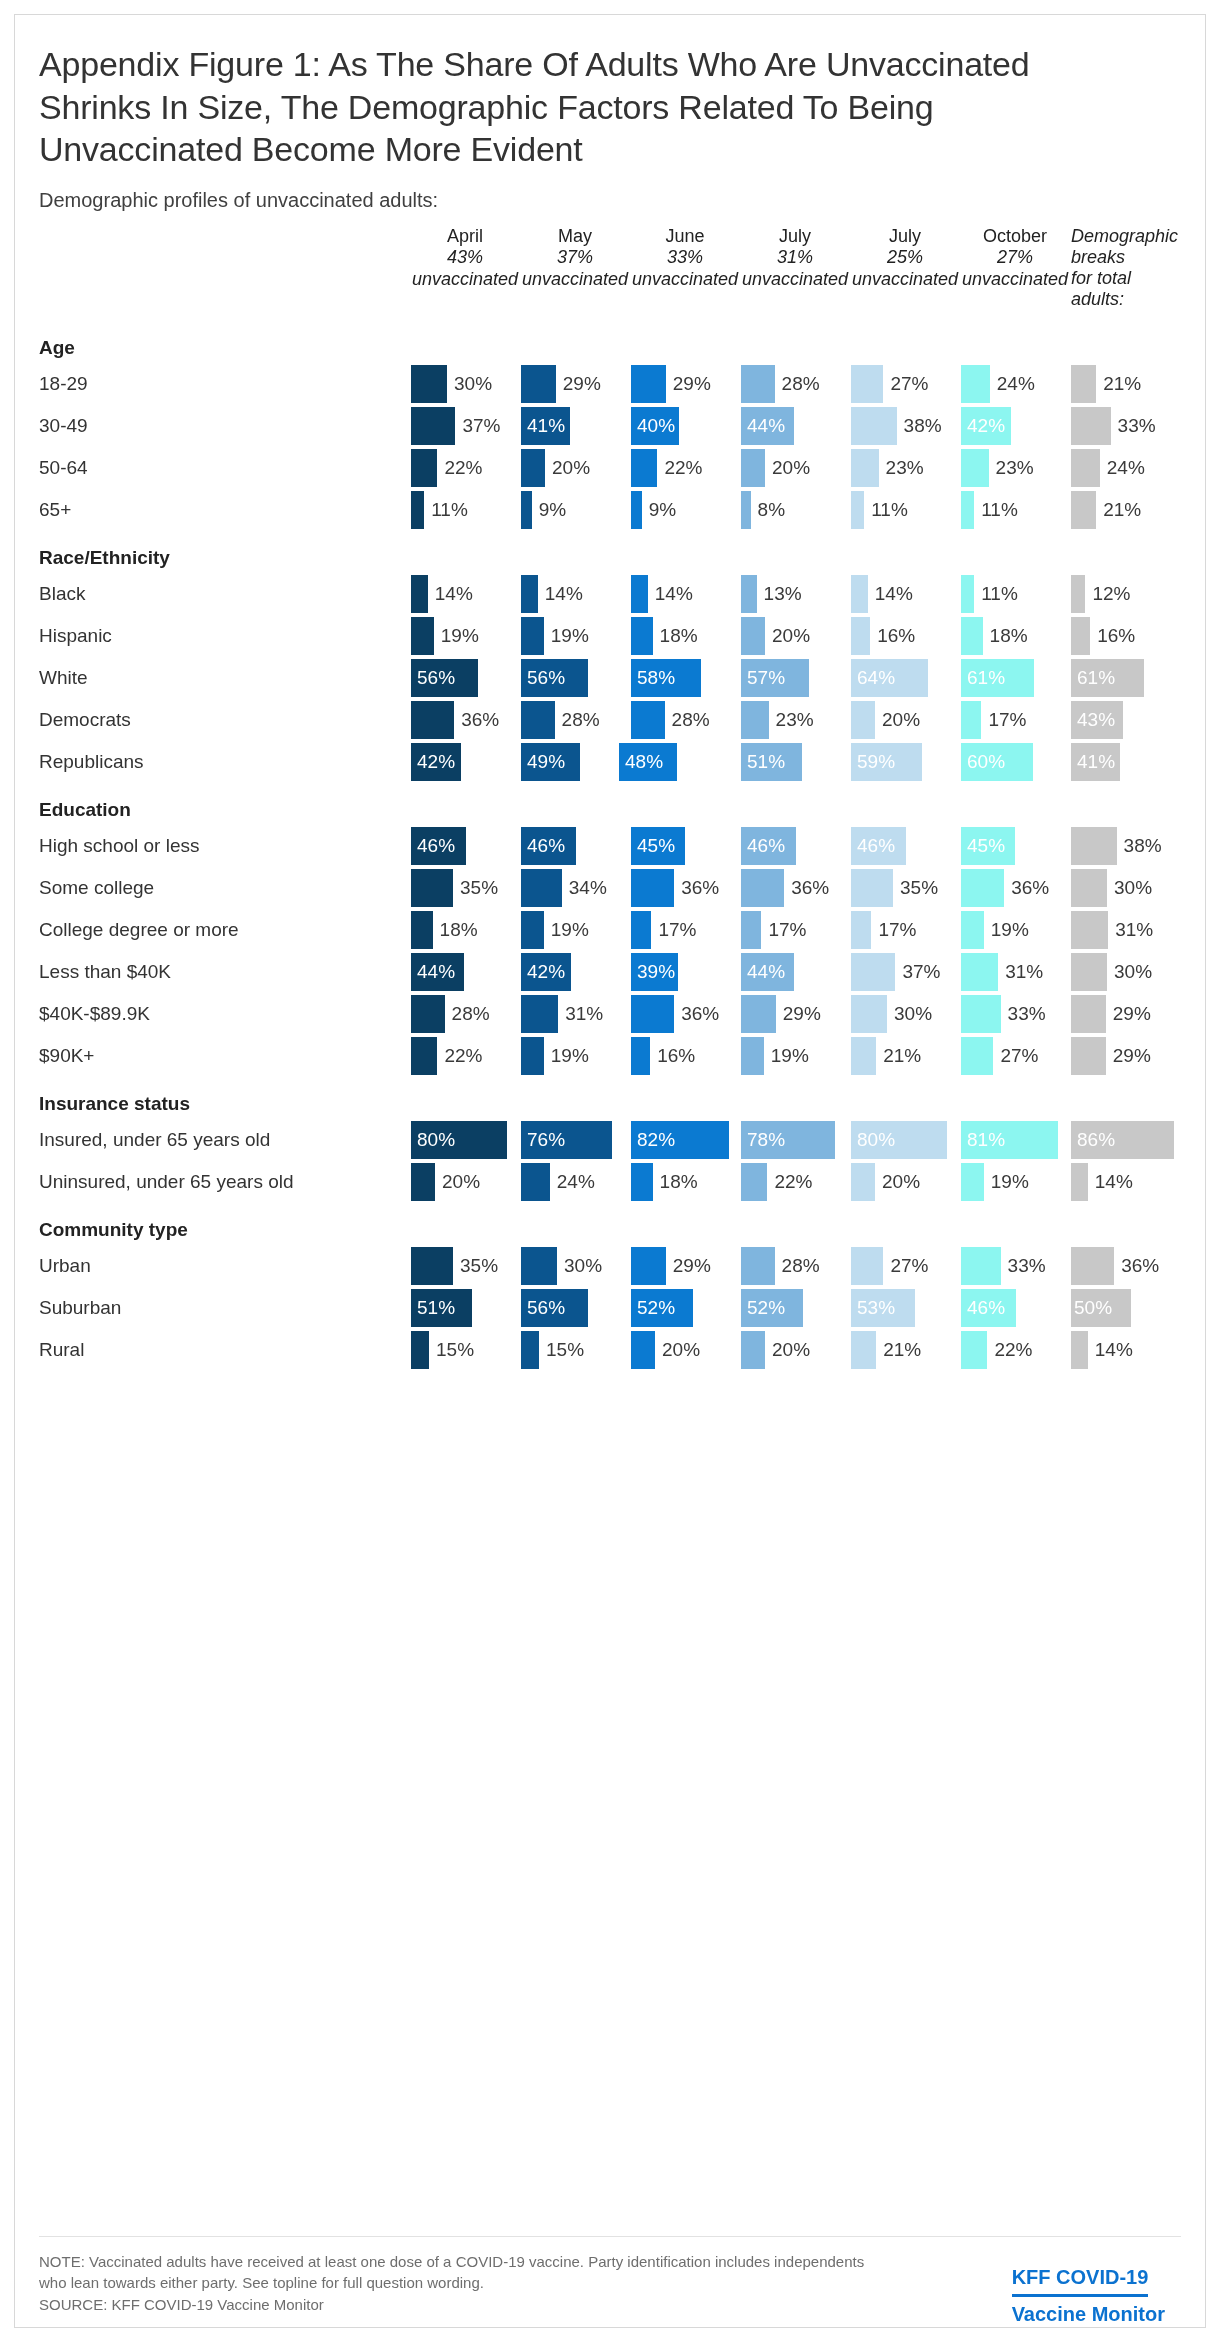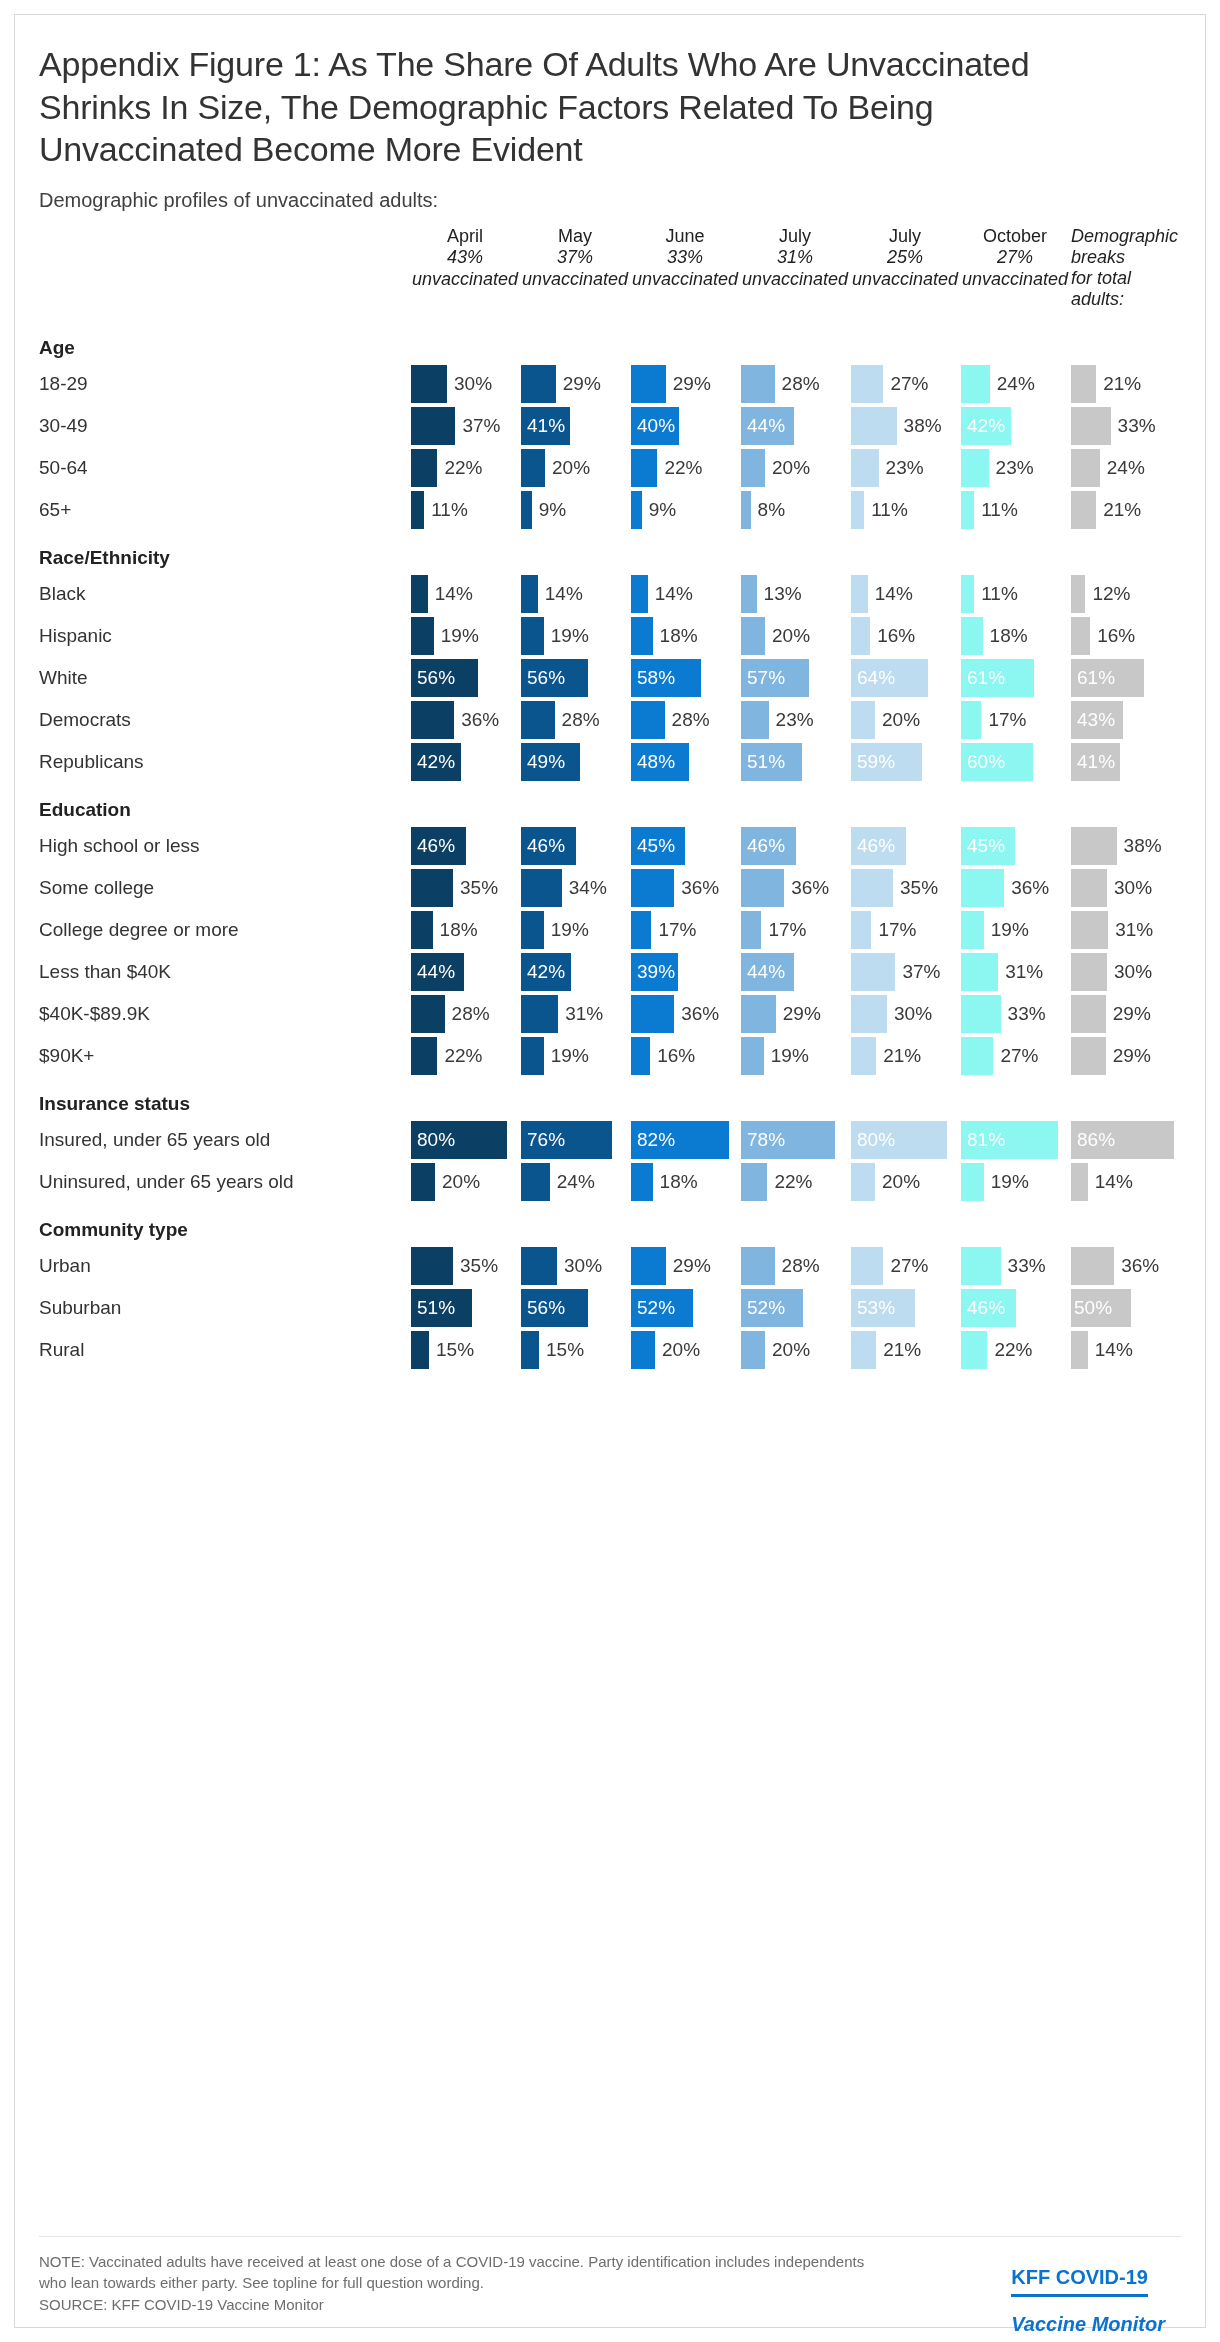--- a/index.html
+++ b/index.html
@@ -69,21 +69,21 @@
   }
   .note{
     font-size:15px;color:#6e6e6e;line-height:1.45;max-width:830px;
   }
   .source{font-size:15px;color:#6e6e6e;margin-top:2px;}
   .logo{
     position:absolute;right:16px;top:26px;text-align:left;
     color:#0b72d0;font-weight:bold;font-size:20px;line-height:1.45;
   }
   .logo .l1{border-bottom:3px solid #0b72d0;padding-bottom:2px;display:inline-block;}
-  .logo .l2{display:block;margin-top:13px;font-style:italic;}
+  .logo .l2{display:block;margin-top:3px;}
 </style>
 </head>
 <body>
 
 <div class="page">
   <div class="frame">
     <div class="inner">
 
       <h1 class="title">Appendix Figure 1: As The Share Of Adults Who Are Unvaccinated Shrinks In Size, The Demographic Factors Related To Being Unvaccinated Become More Evident</h1>
       <div class="subtitle">Demographic profiles of unvaccinated adults:</div>
@@ -381,21 +381,21 @@
             <div class="row">
               <div class="rowlabel">Republicans</div>
               <div class="cell" style="left: 372px; width: 108px;">
                 <div class="bar" style="width: 50.4px; background: rgb(11, 63, 99);"></div>
                 <div class="val inside" style="left: 6px;">42%</div>
               </div>
               <div class="cell" style="left: 482px; width: 108px;">
                 <div class="bar" style="width: 58.8px; background: rgb(11, 85, 143);"></div>
                 <div class="val inside" style="left: 6px;">49%</div>
               </div>
-              <div class="cell" style="left: 592px; width: 108px;">
+              <div class="cell" style="left: 580px; width: 108px;">
                 <div class="bar" style="width: 57.6px; background: rgb(11, 122, 209);"></div>
                 <div class="val inside" style="left: 6px;">48%</div>
               </div>
               <div class="cell" style="left: 702px; width: 108px;">
                 <div class="bar" style="width: 61.2px; background: rgb(127, 181, 222);"></div>
                 <div class="val inside" style="left: 6px;">51%</div>
               </div>
               <div class="cell" style="left: 812px; width: 108px;">
                 <div class="bar" style="width: 70.8px; background: rgb(190, 220, 239);"></div>
                 <div class="val inside" style="left: 6px;">59%</div>

